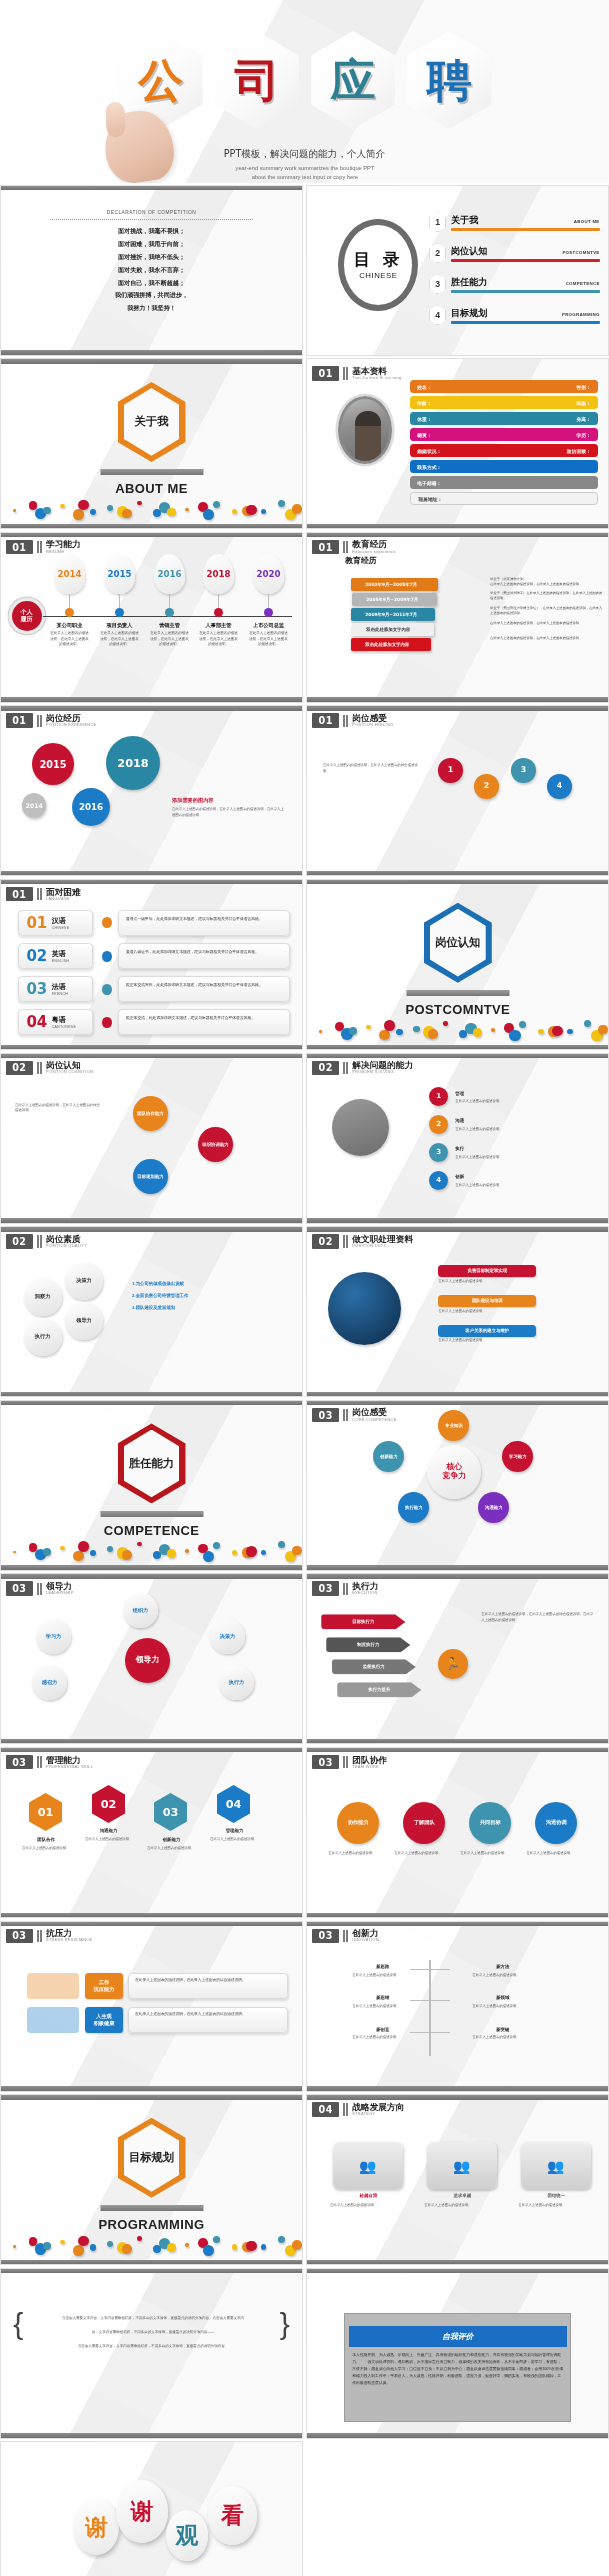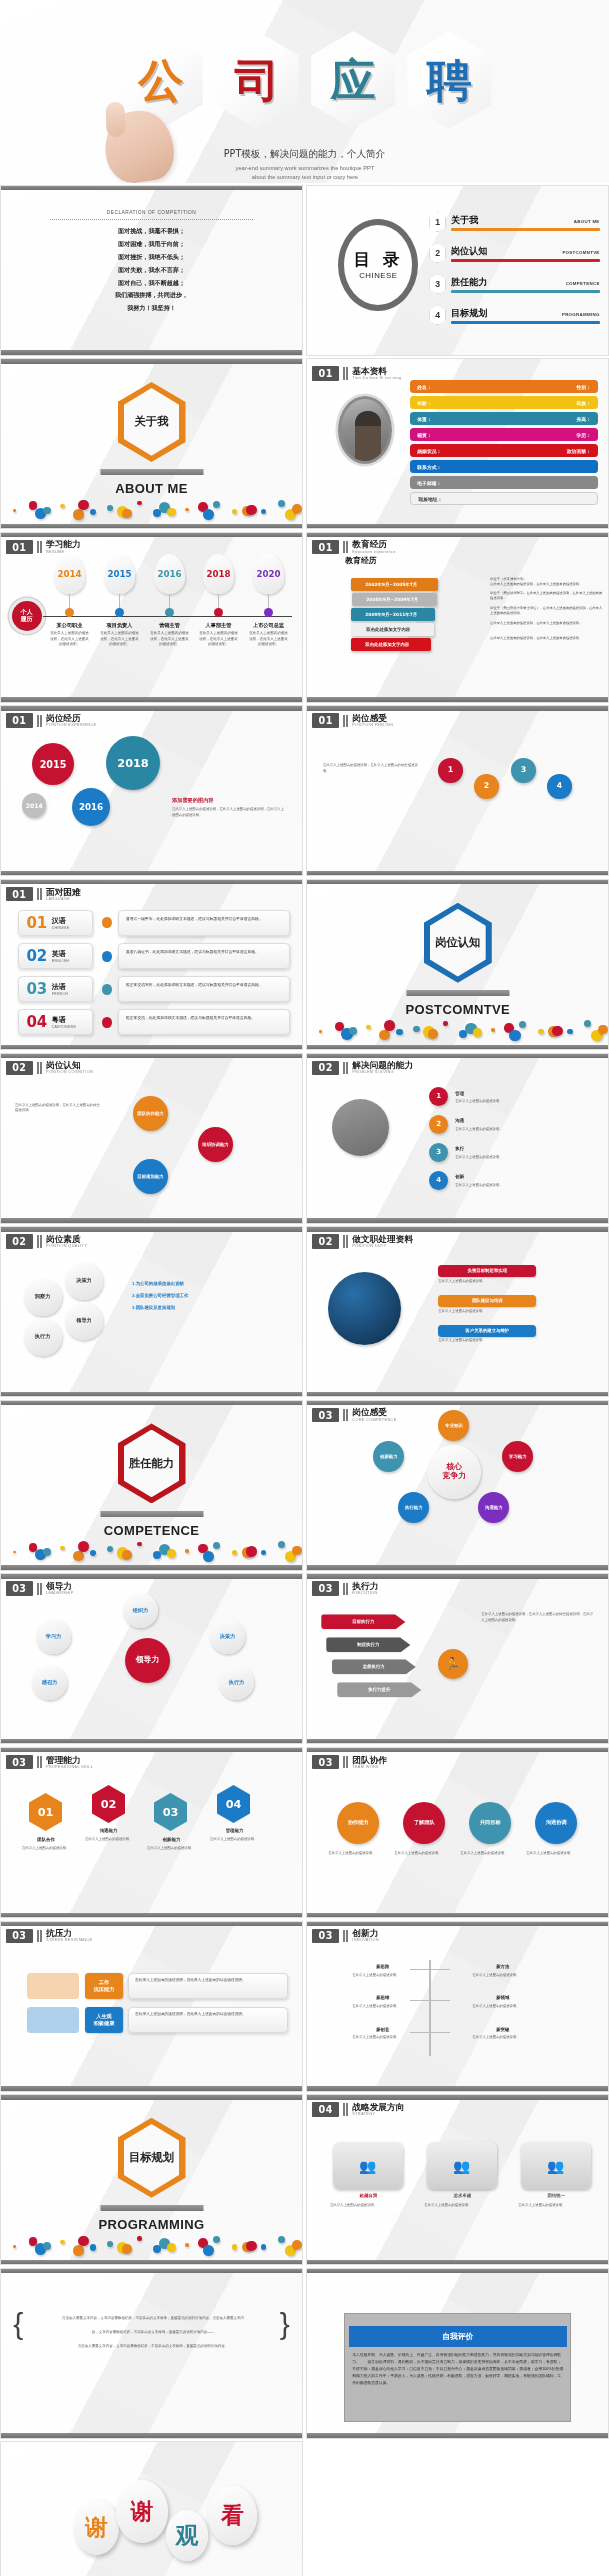--- a/index.html
+++ b/index.html
@@ -220,21 +220,21 @@
     display:flex; align-items:center; justify-content:center;
     font-size:11.3px; font-weight:bold; color:#fff; font-family:"DejaVu Sans",sans-serif; }
   .gx-line{ position:absolute; background:#bdbdbd; }
   .gx-t{ position:absolute; font-size:4.4px; color:#222; font-weight:bold; text-align:center;
     font-family:"DejaVu Sans",sans-serif; }
   .gx-s{ position:absolute; font-size:3.4px; color:#555; line-height:1.55; }
   
   .sum-head{ position:absolute; left:0; right:0; top:14px; display:flex; align-items:center; justify-content:center; gap:3.5px; }
   .sum-box{ position:absolute; left:37px; right:37px; top:44px; bottom:15.7px; background:#b9b9b9; border:0.9px solid #9b9b9b; }
   .sum-band{ position:absolute; left:3.5px; right:3.5px; top:12.2px; height:21px; background:#1a6fc4;
-    display:flex; align-items:center; justify-content:center; }
+    display:flex; align-items:center; justify-content:center;font-style:italic; }
   .sum-band b{ color:#fff; font-size:7.8px; font-family:"DejaVu Sans",sans-serif; }
   .sum-txt{ position:absolute; left:7px; right:7px; top:38px; font-size:3.8px; color:#2b2b2b; line-height:1.85; }
   
   .tk{ position:absolute; border-radius:50%/50%; background:linear-gradient(160deg,#fff,#e8e8e8);
     box-shadow:1.7px 2.6px 4.4px rgba(0,0,0,.22); display:flex; align-items:center; justify-content:center; }
   .tk b{ font-size:22.6px; font-weight:bold; font-family:"DejaVu Sans",sans-serif; }
 </style>
 </head>
 <body>
 

